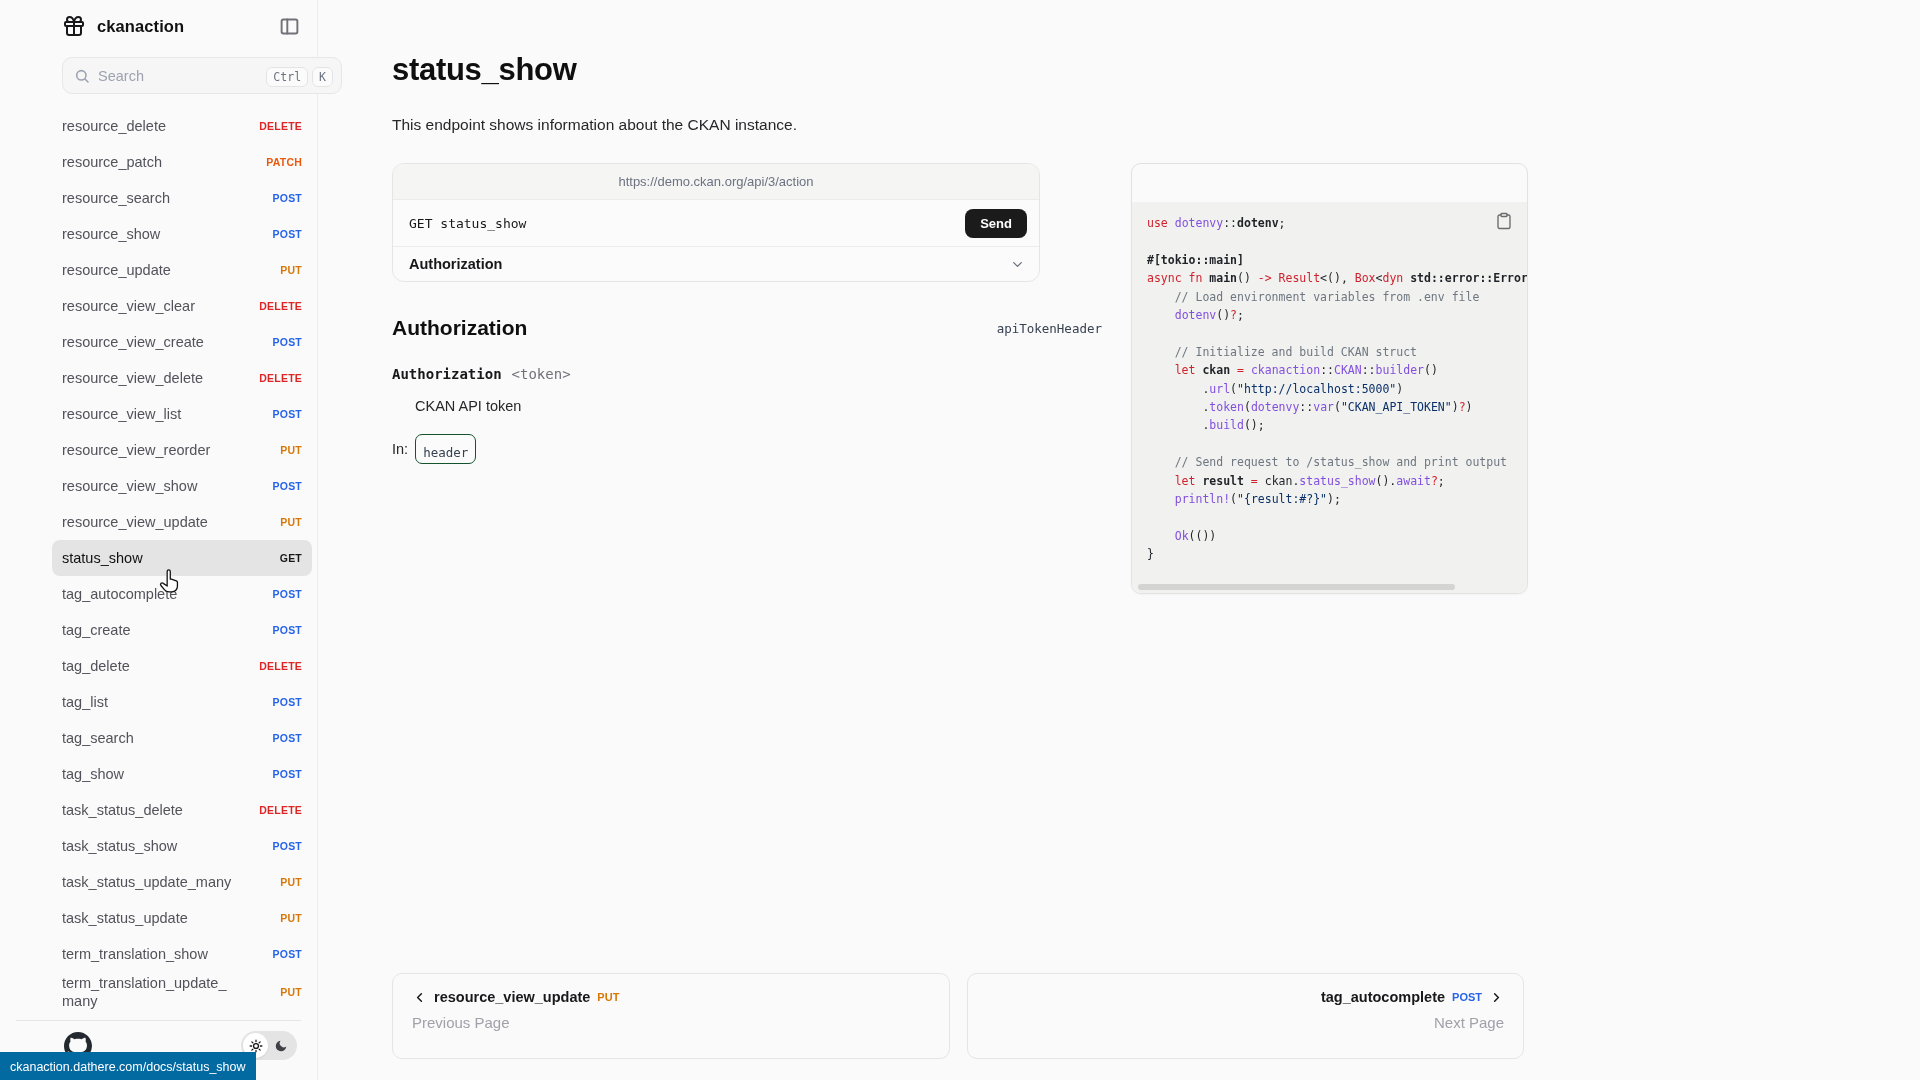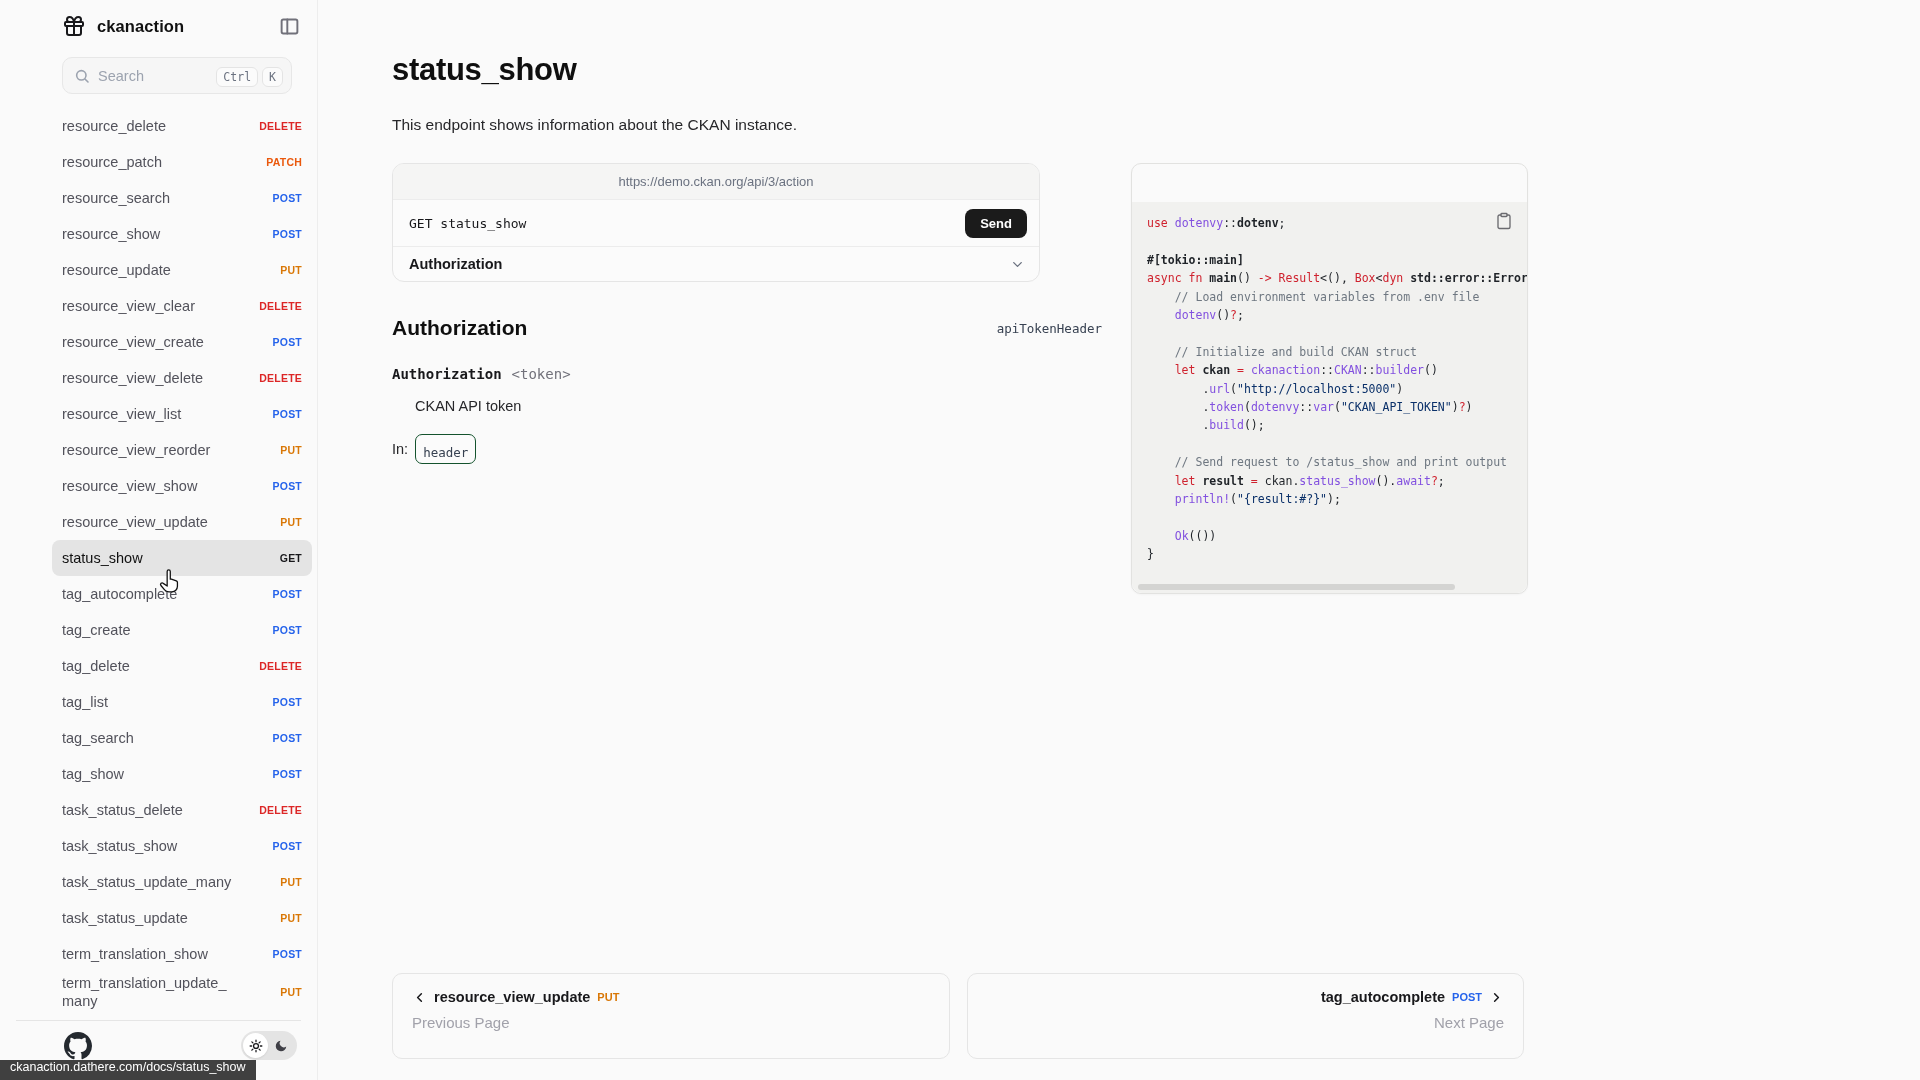--- a/index.html
+++ b/index.html
@@ -7,41 +7,41 @@
   body { background:#fafafa; font-family:"Liberation Sans", sans-serif; color:#18181b; position:relative; }
   .mono { font-family:"DejaVu Sans Mono", monospace; }
 
   
   .sidebar { position:absolute; left:0; top:0; width:318px; height:1080px; background:#fafafa; border-right:1px solid #ededed; }
   .sb-header { position:absolute; left:62px; top:14px; right:16px; display:flex; align-items:center; }
   .brand-wrap { display:flex; align-items:center; gap:11px; }
   .brand { font-size:16.5px; font-weight:700; color:#111; letter-spacing:.1px; }
   .panel-toggle { margin-left:auto; width:24px; height:24px; display:flex; align-items:center; justify-content:center; cursor:pointer; }
 
-  .searchbox { position:absolute; left:62px; top:57px; width:230px; height:37px; border:1px solid #e7e7e7; background:#f6f6f6; border-radius:10px; display:flex; align-items:center; padding:0 8px 0 11px; gap:8px; }
+  .searchbox { position:absolute; left:62px; top:57px; width:280px; height:37px; border:1px solid #e7e7e7; background:#f6f6f6; border-radius:10px; display:flex; align-items:center; padding:0 8px 0 11px; gap:8px; }
   .searchbox .ph { font-size:14.5px; color:#9ca3af; flex:1; }
   .kbd { font-family:"DejaVu Sans Mono", monospace; font-size:11.5px; color:#6b7280; border:1px solid #e4e4e4; background:#fbfbfb; border-radius:6px; padding:2px 6px; }
   .kbd + .kbd { margin-left:4px; }
 
   .ep-list { position:absolute; left:62px; top:108px; width:240px; list-style:none; }
   .ep-item { min-height:36px; display:flex; align-items:center; justify-content:space-between; padding:2px 10px; margin:0 -10px; border-radius:8px; cursor:pointer; }
   .ep-item .ep-label { font-size:14.5px; color:#52525b; word-break:break-all; line-height:1.25; max-width:172px; }
   .ep-item .ep-method { font-size:10.5px; font-weight:700; letter-spacing:.02em; margin-left:8px; white-space:nowrap; }
   .ep-item.active { background:#e4e4e4; }
   .ep-item.active .ep-label { color:#111; }
   .m-DELETE { color:#dc2626; } .m-PATCH { color:#ea580c; } .m-POST { color:#2563eb; }
   .m-PUT { color:#d97706; } .m-GET { color:#18181b;padding-left:48px; }
 
   .sb-footer { position:absolute; left:16px; right:16px; bottom:10px; border-top:1px solid #e5e5e5; height:50px; display:flex; align-items:center; padding:0 4px 0 48px; }
   .gh-link { width:28px; height:28px; cursor:pointer; }
   .theme-toggle { margin-left:auto; width:56px; height:29px; background:#e4e4e4; border-radius:15px; display:flex; align-items:center; padding:2px; cursor:pointer; }
   .tt-sun { width:25px; height:25px; background:#fff; border-radius:50%; display:flex; align-items:center; justify-content:center; box-shadow:0 1px 2px rgba(0,0,0,.08); }
   .tt-moon { width:25px; height:25px; display:flex; align-items:center; justify-content:center; }
 
-  .statusbar { position:absolute; left:0; bottom:0; background:#404040; color:#fff; font-size:12.5px; padding:0 10px 6px 10px; white-space:nowrap; z-index:50; }
+  .statusbar { position:absolute; left:0; bottom:0; background:#0369a1; color:#fff; font-size:12.5px; padding:8px 10px 6px 10px; white-space:nowrap; z-index:50; }
 
   
   .page-title { position:absolute; left:392px; top:52px; font-size:31px; font-weight:700; color:#0f0f0f; letter-spacing:-.3px; }
   .page-desc { position:absolute; left:392px; top:116px; font-size:15.5px; color:#27272a; }
 
   .playground { position:absolute; left:392px; top:163px; width:648px; height:119px; border:1px solid #e5e5e5; border-radius:12px; background:#fbfbfb; overflow:hidden; }
   .pg-url { height:36px; background:#f5f5f4; border-bottom:1px solid #ececec; display:flex; align-items:center; justify-content:center; font-size:13px; color:#6b7280; }
   .pg-row1 { height:47px; display:flex; align-items:center; padding:0 12px 0 16px; border-bottom:1px solid #ececec; }
   .pg-endpoint { font-size:13px; color:#18181b; }
   .send-btn { margin-left:auto; background:#1b1b1b; color:#fff; font-size:13px; font-weight:600; border:none; border-radius:8px; padding:7px 15px; cursor:pointer; font-family:"Liberation Sans", sans-serif; }

